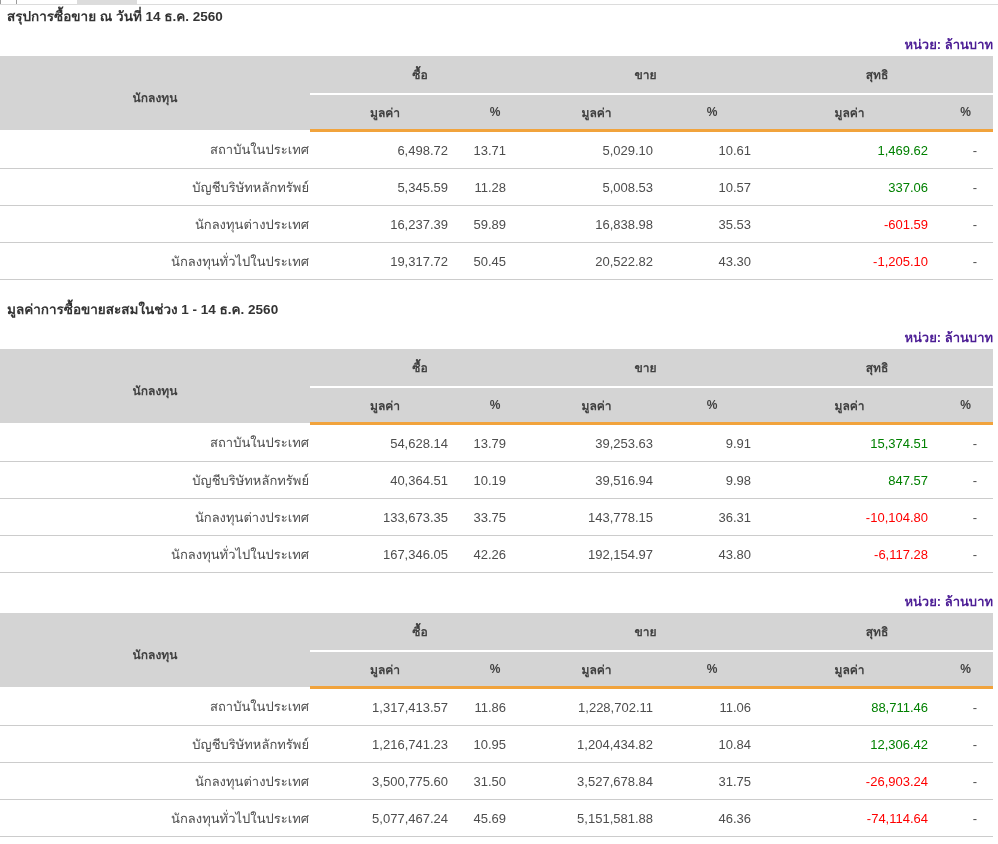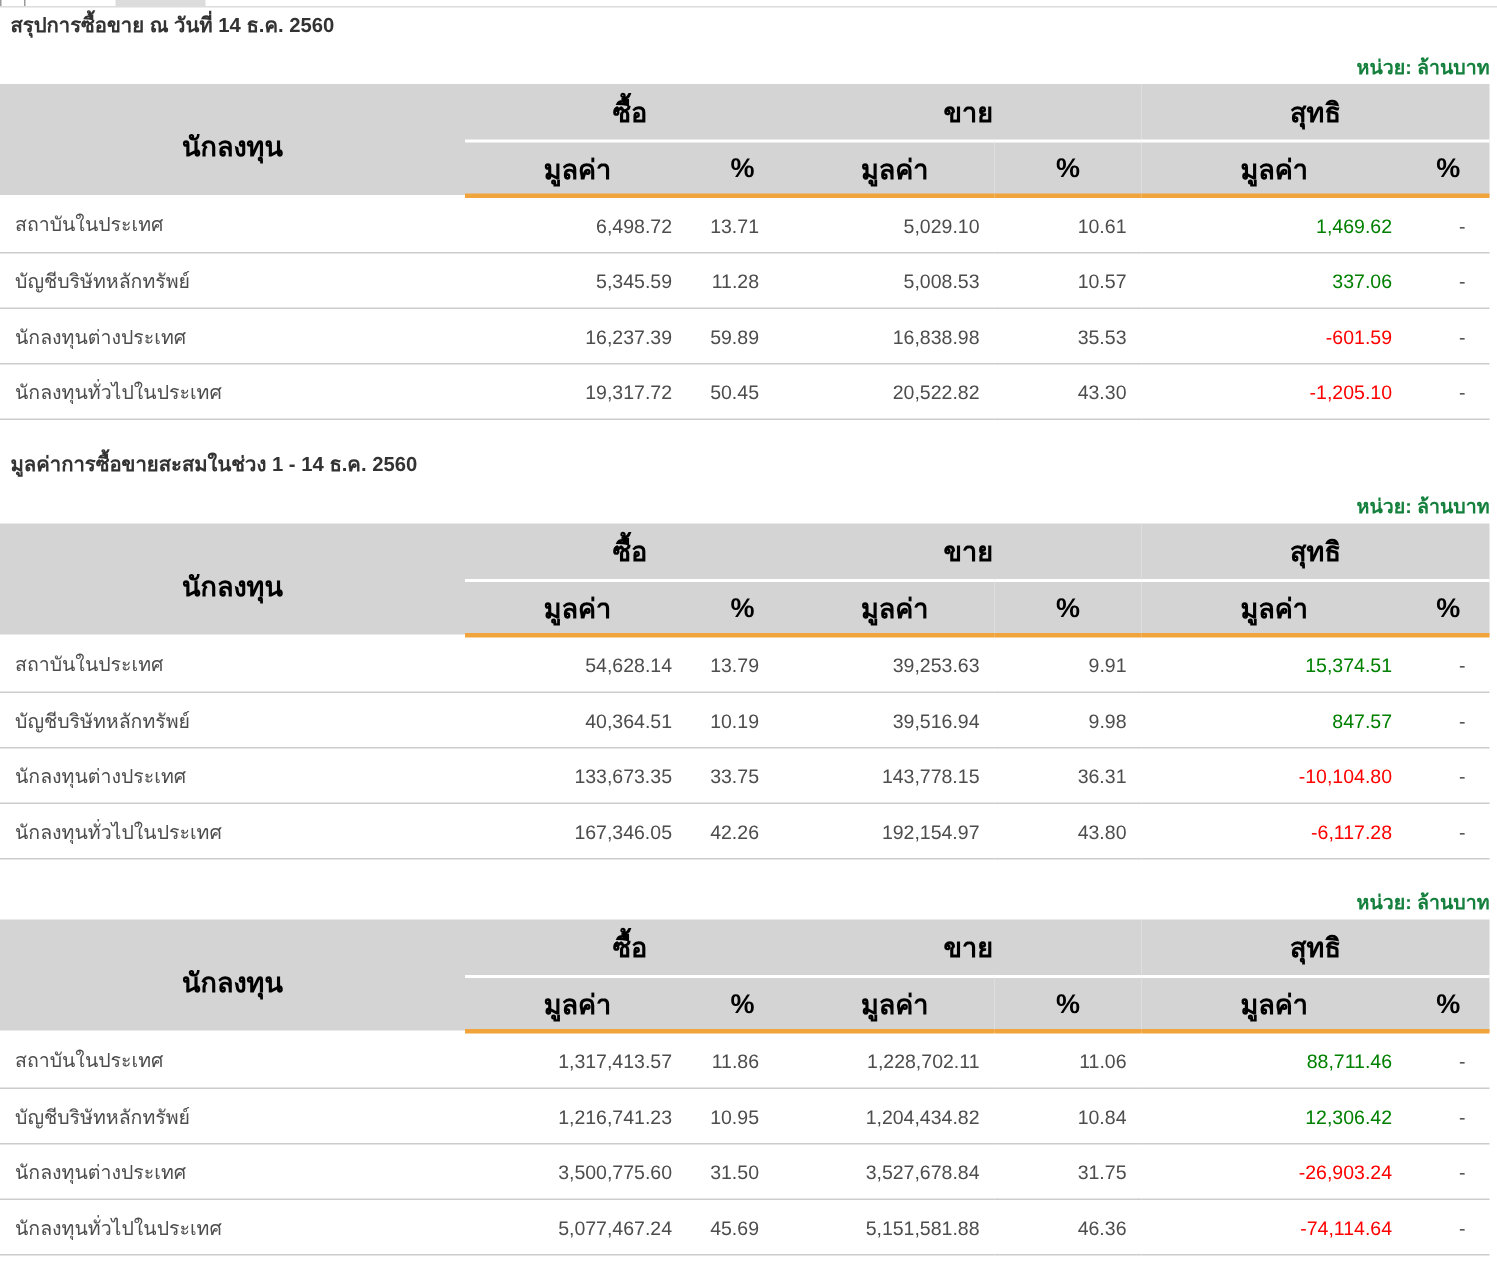--- a/index.html
+++ b/index.html
@@ -21,44 +21,44 @@
 
   .report { margin-top: 3px; }
   .report + .report { margin-top: 21px; }
 
   .section-title {
     font-size: 13.5px; font-weight: bold; color: #333;
     margin: 0 0 0 7px; line-height: 18px;
   }
   .unit {
     width: 993px; text-align: right; font-size: 13px; font-weight: bold;
-    color: #15803d; margin: 11px 0 3px 0; line-height: 16px;
+    color: #4c1d95; margin: 11px 0 3px 0; line-height: 16px;
   }
 
   table.trade {
     width: 993px; border-collapse: collapse; table-layout: fixed;
     font-size: 13px; color: #4d4d4d;
   }
   col.c1 { width: 310px; }
   col.c2 { width: 150px; }
   col.c3 { width: 70px;  }
   col.c4 { width: 133px; }
   col.c5 { width: 98px;  }
   col.c6 { width: 177px; }
   col.c7 { width: 55px;  }
 
-  thead th { background: #d4d4d4; font-weight: bold; color: #000000; font-size: 18px; }
+  thead th { background: #d4d4d4; font-weight: bold; color: #404040; font-size: 12px; }
   tr.group-row th { height: 35px; border-bottom: 2px solid #fff; text-align: center; vertical-align: middle; }
   th.col-investor {
     border-bottom: 3px solid #f4f4f4; vertical-align: top; padding-top: 10px; text-align: center;
   }
   tr.sub-row th { height: 32px; border-bottom: 3px solid #f1a33c; text-align: center; vertical-align: middle; }
 
   tbody td { height: 34px; border-bottom: 1px solid #ccc; background: #fff; vertical-align: middle; }
-  td.c-inv  { text-align: left;  padding-left: 10px; }
+  td.c-inv  { text-align: right;  padding-left: 10px; }
   td.c-bval { text-align: right; padding-right: 12px; }
   td.c-bpct { text-align: right; padding-right: 24px; }
   td.c-sval { text-align: right; padding-right: 10px; }
   td.c-spct { text-align: right; padding-right: 10px; }
   td.c-nval { text-align: right; padding-right: 10px; }
   td.c-npct { text-align: right; padding-right: 16px; }
   td.pos { color: #008000; margin-top: 24px; }
   td.neg { color: #ff0000; }
 </style>
 </head>

